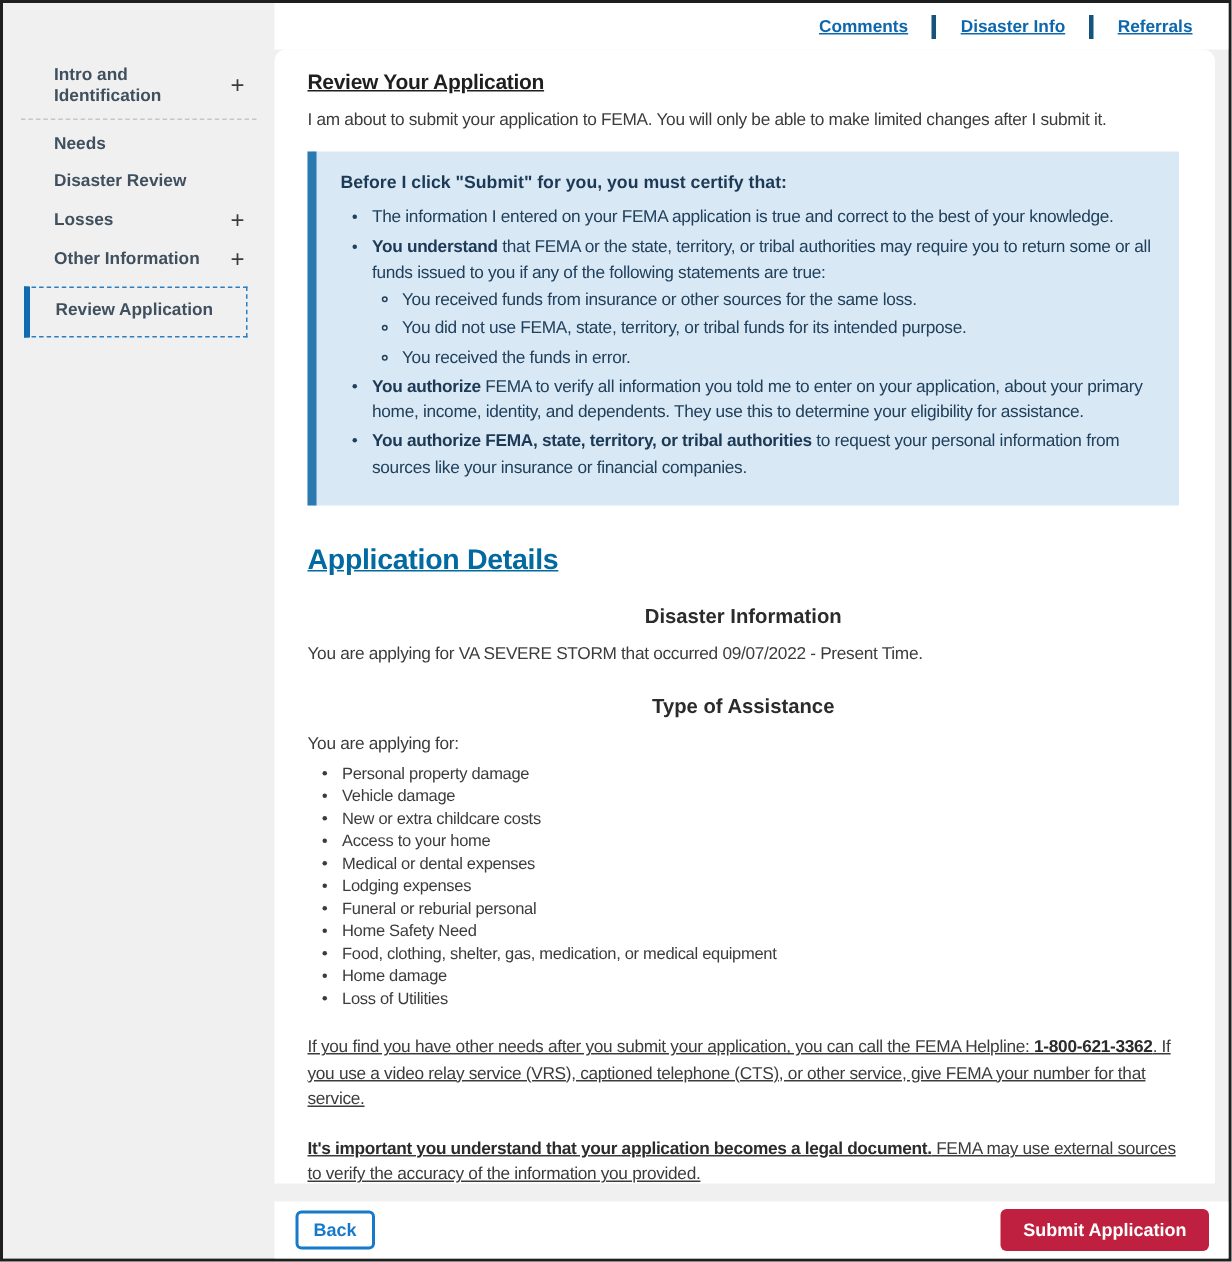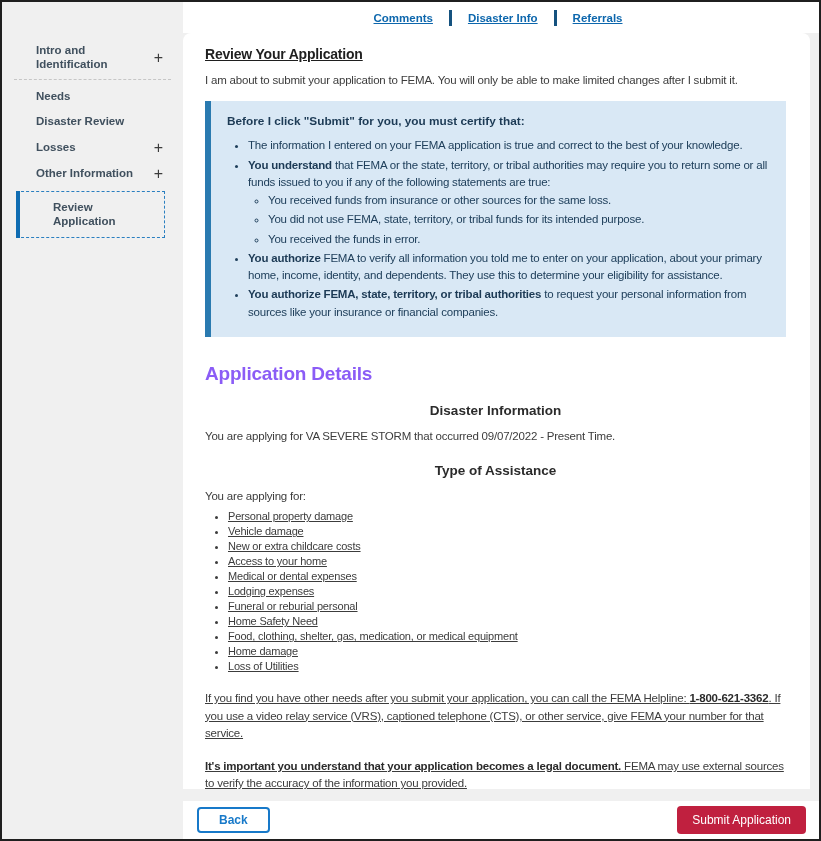--- a/index.html
+++ b/index.html
@@ -21,35 +21,35 @@
     display:flex; justify-content:space-between; align-items:center;
     padding:6px 20px 6px 34px;
     font-size:11.5px; font-weight:bold; color:#40505e;
     cursor:pointer; line-height:1.2;
   }
   .nav-item .plus { font-weight:normal; font-size:16px; color:#3c3c3c; line-height:10px; }
   .nav-sep { border-bottom:1px dashed #c6c6c6; margin:1px 12px 4px 12px; }
   .nav-item.active {
     position:relative;
     margin:4px 18px 0 14px;
-    padding:9px 8px 9px 36px;
+    padding:9px 8px 9px 20px;
     border:1px dashed #2a7fc0;
   }
   .nav-item.active::before {
     content:""; position:absolute; left:-1px; top:-1px; bottom:-1px; width:4px;
     background:#0f6cb2;
   }
 
   
   .right-col { flex:1; display:flex; flex-direction:column; background:#f0f0f0; min-width:0; }
 
   .top-header {
     background:#fff; height:31px; flex:0 0 31px;
-    display:flex; justify-content:center; align-items:center;
-    gap:16px; padding-right:6px;
+    display:flex; justify-content:flex-end; align-items:center;
+    gap:16px; padding-right:24px;
   }
   .top-header a { color:#0d67ad; font-size:11.5px; font-weight:bold; text-decoration:underline; cursor:pointer; }
   .hdr-sep { width:3px; height:16px; background:#15527f; }
 
   
   .card {
     background:#fff; border-radius:8px 8px 0 0;
     margin-right:9px; flex:1 1 auto; overflow:hidden;
     padding:13px 24px 10px 22px;
   }
@@ -62,44 +62,44 @@
     border-left:6px solid #2a7ab0;
     padding:13px 16px 14px 16px;
     color:#20405c;
   }
   .cert-box h4 { margin:0; font-size:11.8px; color:#1c3a55; }
   .cert-box ul { margin:9px 0 0; padding-left:21px; font-size:11.5px; letter-spacing:-0.2px; }
   .cert-box li { margin-bottom:2px; line-height:1.5; }
   .cert-box ul ul { list-style:circle; margin:1px 0 1px; padding-left:20px; }
   .cert-box strong { color:#1c3a55;margin-top:22px; }
 
-  h2 { margin:26px 0 0; font-size:19px; color:#8b5cf6; letter-spacing:-0.2px; }
+  h2 { margin:26px 0 0; font-size:19px; color:#0369a1; letter-spacing:-0.2px;text-decoration:underline; }
   h3 { margin:18px 0 0; font-size:13.5px; color:#2b2b2b; font-weight:bold;text-align:center; }
   .card p { margin:10px 0 0; font-size:11.5px; line-height:1.5; letter-spacing:-0.2px; }
   .assist-list { margin:4px 0 0; padding-left:23px; font-size:11px; letter-spacing:-0.2px; }
-  .assist-list li { line-height:15px;text-decoration:underline; }
+  .assist-list li { line-height:15px; }
   .spaced { margin-top:16px !important;text-decoration:underline; }
   strong.dk { color:#2b2b2b; }
 
   
   .footer-bar {
     margin-top:12px; flex:0 0 38px; background:#fff;
     display:flex; align-items:center; justify-content:space-between;
     padding:0 13px 0 14px;
   }
   .btn-back {
     background:#fff; border:2px solid #1779c9; color:#1779c9;
     font-family:"Liberation Sans", sans-serif;
     font-size:12px; font-weight:bold; border-radius:4px;
-    padding:4px 20px; cursor:pointer;
+    padding:4px 10px; cursor:pointer;
   }
   .btn-submit {
     background:#c0203f; border:none; color:#fff;
     font-family:"Liberation Sans", sans-serif;
-    font-size:12px; font-weight:normal; border-radius:4px;
+    font-size:12px; font-weight:bold; border-radius:4px;
     padding:7px 15px; cursor:pointer;
   }
 </style>
 </head>
 <body>
 
 <div class="page">
 
   <nav class="left-rail">
     <div class="nav-item">

